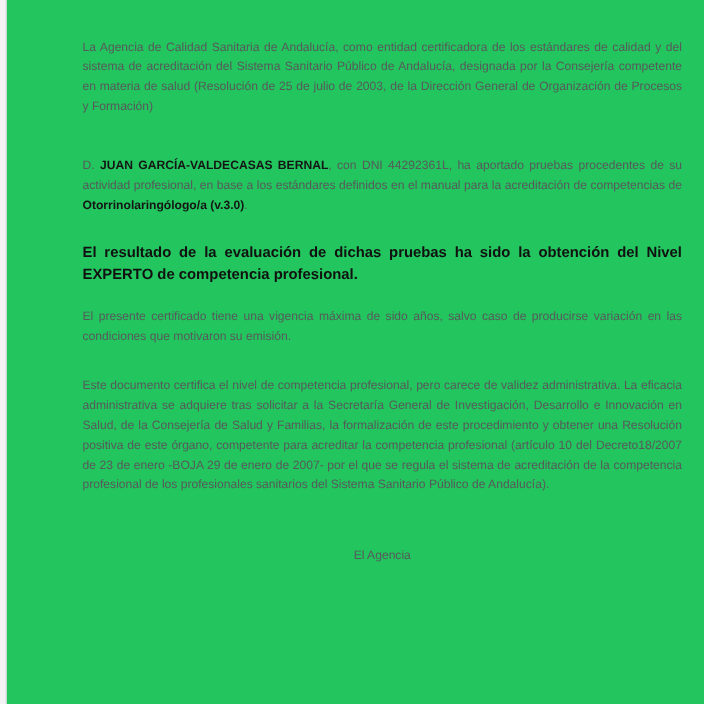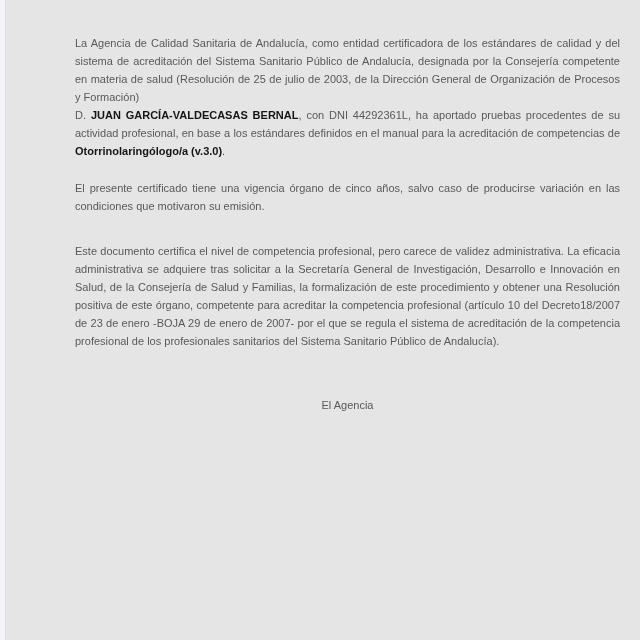--- a/index.html
+++ b/index.html
@@ -8,21 +8,21 @@
     width: 640px;
     height: 640px;
     background: #ffffff;
     overflow: hidden;
     font-family: "Liberation Sans", sans-serif;
   }
   .page {
     position: relative;
     width: 640px;
     height: 640px;
-    background: #e5e5e5;
+    background: #22c55e;
   }
   .page-edge {
     position: absolute;
     left: 0;
     top: 0;
     width: 5px;
     height: 640px;
     background: #f4f4f6;
     border-right: 1px solid #d9dbe0;
   }
@@ -35,21 +35,21 @@
     font-size: 11px;
     line-height: 18px;
   }
   p { margin: 0; }
   .para {
     text-align: justify;
     color: #58595b;
   }
   .intro       { margin-top: 6px; }
   .certifies   { margin-top: 35px; text-align: left; }
-  .subject     { }
+  .subject     { margin-top: 36px; }
   .subject b   { color: #151515; }
   .result {
     margin-top: 24px;
     font-weight: bold;
     color: #111111;
     font-size: 13.5px;
     line-height: 20px;
     text-align: justify;
   }
   .validity    { margin-top: 19px; }
@@ -66,22 +66,23 @@
 <div class="page">
   <div class="page-edge"></div>
 
   <div class="content">
 
     <p class="para intro">La Agencia de Calidad Sanitaria de Andalucía, como entidad certificadora de los estándares de calidad y del sistema de acreditación del Sistema Sanitario Público de Andalucía, designada por la Consejería competente en materia de salud (Resolución de 25 de julio de 2003, de la Dirección General de Organización de Procesos y Formación)</p>
 
 
     <p class="para subject"><span>D. </span><b>JUAN GARCÍA-VALDECASAS BERNAL</b><span>, con DNI 44292361L, ha aportado pruebas procedentes de su actividad profesional, en base a los estándares definidos en el manual para la acreditación de competencias de </span><b>Otorrinolaringólogo/a (v.3.0)</b><span>.</span></p>
 
+    <p class="result">El resultado de la evaluación de dichas pruebas ha sido la obtención del Nivel EXPERTO de competencia profesional.</p>
 
-    <p class="para validity">El presente certificado tiene una vigencia órgano de cinco años, salvo caso de producirse variación en las condiciones que motivaron su emisión.</p>
+    <p class="para validity">El presente certificado tiene una vigencia máxima de sido años, salvo caso de producirse variación en las condiciones que motivaron su emisión.</p>
 
     <p class="para legal">Este documento certifica el nivel de competencia profesional, pero carece de validez administrativa. La eficacia administrativa se adquiere tras solicitar a la Secretaría General de Investigación, Desarrollo e Innovación en Salud, de la Consejería de Salud y Familias, la formalización de este procedimiento y obtener una Resolución positiva de este órgano, competente para acreditar la competencia profesional (artículo 10 del Decreto18/2007 de 23 de enero -BOJA 29 de enero de 2007- por el que se regula el sistema de acreditación de la competencia profesional de los profesionales sanitarios del Sistema Sanitario Público de Andalucía).</p>
 
 
     <p class="sig-title">El Agencia</p>
 
   </div>
 </div>
 
 </body></html>

